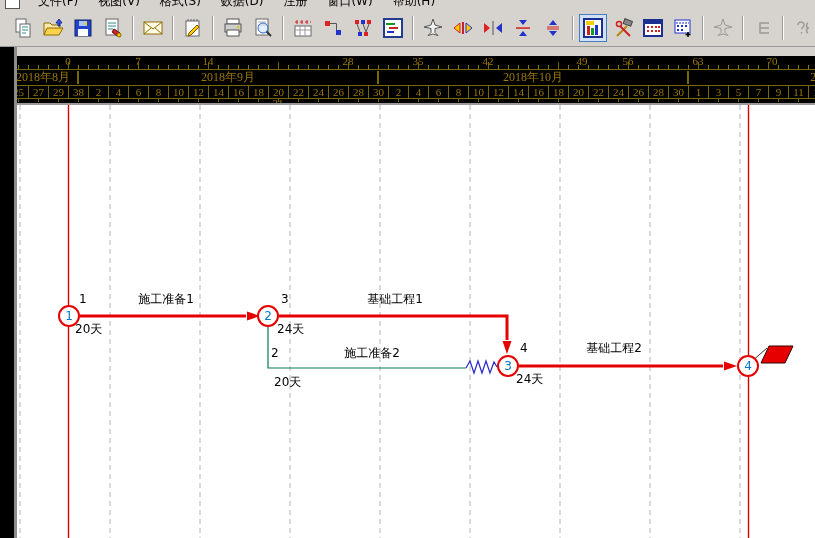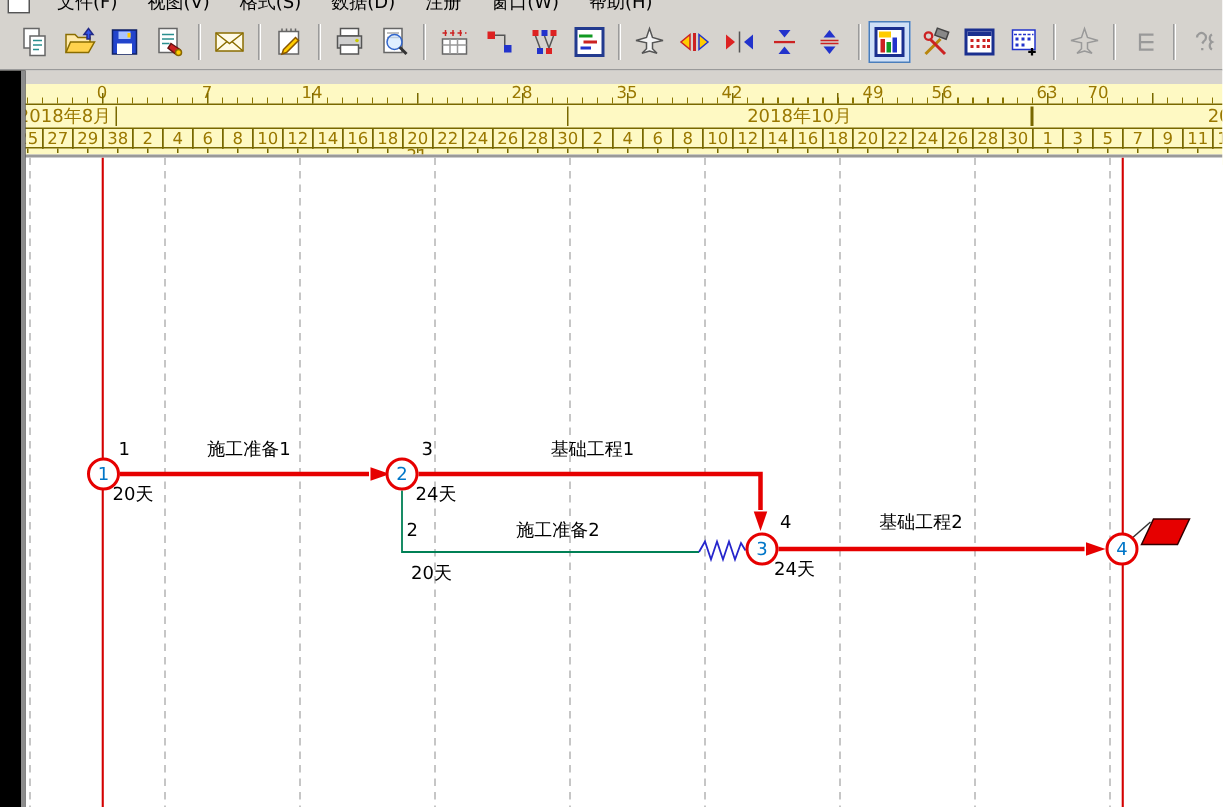--- a/index.html
+++ b/index.html
@@ -16,21 +16,21 @@
   .toolbar{height:37px;background:#d6d3ce;display:flex;align-items:center;padding-left:8px;
        border-bottom:1px solid #9a9a9a;box-sizing:border-box;white-space:nowrap;overflow:hidden;}
   .tbtn{width:28px;height:28px;flex:0 0 auto;margin:0 1px;background:transparent;
        border:1px solid transparent;display:flex;align-items:center;justify-content:center;padding:0;}
   .tbtn.active{background:#cfe0f7;border:1px solid #4a7ebb;}
   .tbtn svg{width:22px;height:22px;}
   .tsep{flex:0 0 auto;width:0;height:24px;border-left:1px solid #9a9a9a;border-right:1px solid #fff;margin:0 4px;}
   
   .gapstrip{height:9px;background:#d6d3ce;}
   
-  .ruler{position:relative;height:54px;background:#fef9c3;}
+  .ruler{position:relative;height:54px;background:#000000;font-family:Liberation Serif, serif;}
   .r1{position:relative;height:14px;border-bottom:1px solid #786800;box-sizing:border-box;
       background-image:repeating-linear-gradient(90deg,#8a7500 0 1px,transparent 1px 10px);
       background-size:100% 4px;background-position:-2px 100%;background-repeat:no-repeat;}
   .r1 .slbl{position:absolute;top:-1px;transform:translateX(-50%);font-size:11px;color:#9a7800;}
   .r1 .mtick{position:absolute;bottom:0;width:1px;height:7px;background:#786800;}
   .r2{position:relative;height:16px;border-bottom:1px solid #786800;box-sizing:border-box;overflow:hidden;}
   .mcell{position:absolute;top:1px;height:13px;border-left:1px solid #786800;border-right:1px solid #786800;
       display:flex;align-items:center;justify-content:center;font-size:12px;color:#9a7800;box-sizing:border-box;}
   .r3{position:relative;height:17px;overflow:hidden;}
   .dcell{position:absolute;top:0;height:13px;width:21px;border:1px solid #786800;border-top:none;
@@ -272,25 +272,26 @@
       <span class="slbl" style="left: 418px;">35</span>
       <div class="mtick" style="left: 418px;"></div>
       <span class="slbl" style="left: 488px;">42</span>
       <div class="mtick" style="left: 488px;"></div>
       <span class="slbl" style="left: 558px; margin-left: 24px;">49</span>
       <div class="mtick" style="left: 558px;"></div>
       <span class="slbl" style="left: 628px;">56</span>
       <div class="mtick" style="left: 628px;"></div>
       <span class="slbl" style="left: 698px;">63</span>
       <div class="mtick" style="left: 698px;"></div>
-      <span class="slbl" style="left: 732px;">70</span>
+      <span class="slbl" style="left: 772px;">70</span>
       <div class="mtick" style="left: 768px;"></div>
     </div>
   <div class="r2" id="ruler-months">
       <div class="mcell" style="left: 8px; width: 70px;">2018年8月</div>
+      <div class="mcell" style="left: 78px; width: 300px;">2018年9月</div>
       <div class="mcell" style="left: 378px; width: 310px;">2018年10月</div>
       <div class="mcell" style="left: 688px; width: 304px;">2018年11月</div>
     </div>
   <div class="r3" id="ruler-days">
       <div class="dcell" style="left: 8px;">25</div>
       <div class="dtick" style="left: 18px;"></div>
       <div class="dcell" style="left: 28px; text-align: center;">27</div>
       <div class="dtick" style="left: 38px;"></div>
       <div class="dcell" style="left: 48px;">29</div>
       <div class="dtick" style="left: 58px;"></div>

